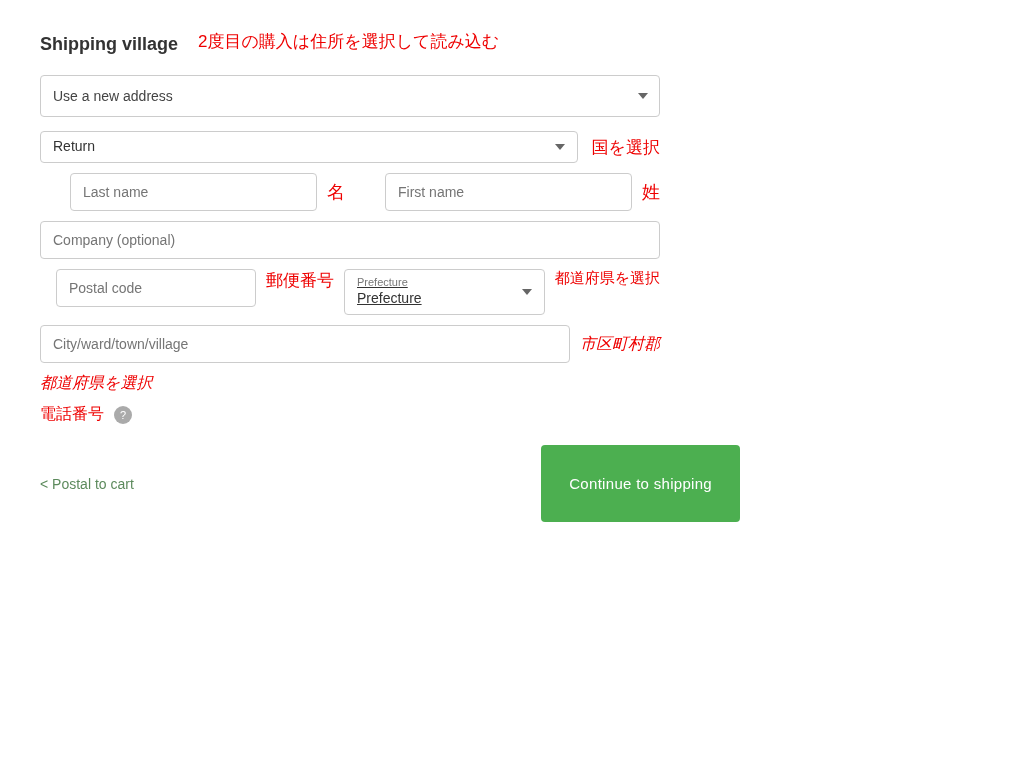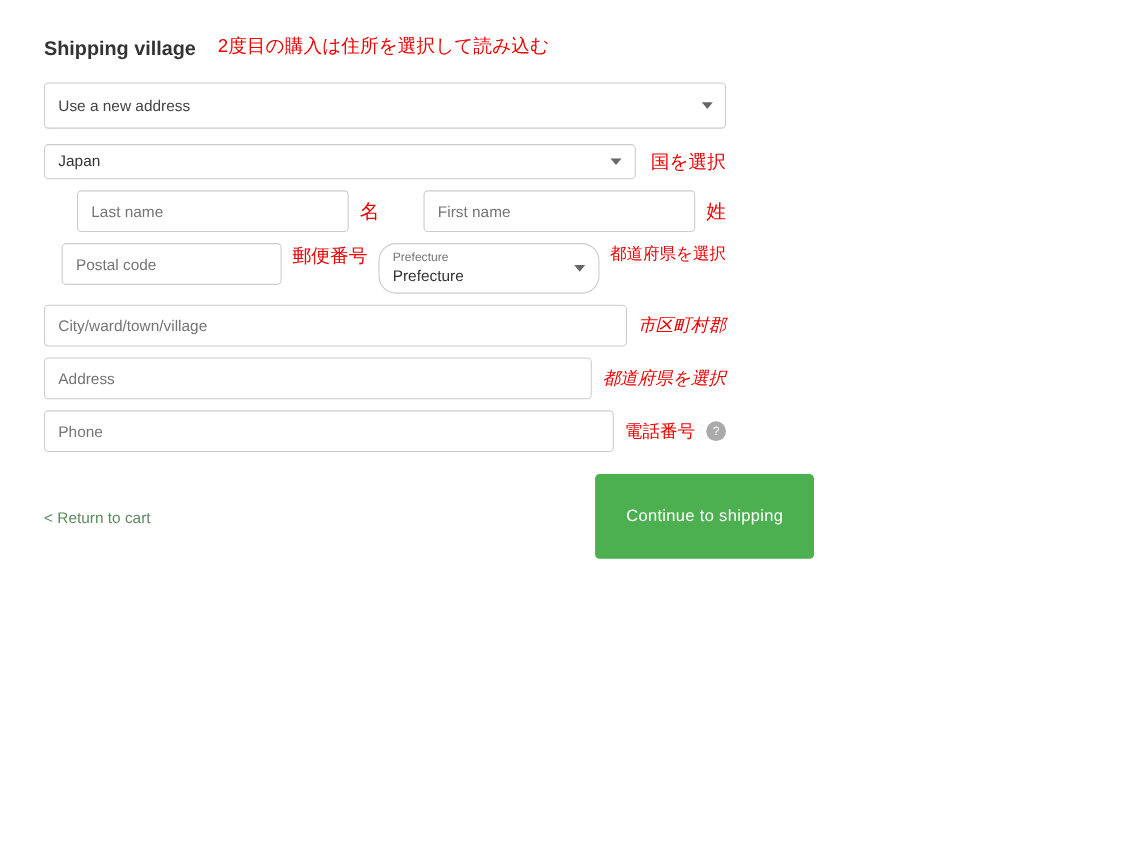--- a/index.html
+++ b/index.html
@@ -257,24 +257,25 @@
       width: 0;
       height: 0;
       border-left: 5px solid transparent;
       border-right: 5px solid transparent;
       border-top: 6px solid #666;
     }
 
     
     .prefecture-inner {
       border: 1px solid #ccc;
-      border-radius: 16px;
+      border-radius: 4px;
       padding: 6px 32px 8px 12px;
       position: relative;
       cursor: pointer;
+      text-decoration: underline;
     }
 
     .prefecture-inner .field-label {
       font-size: 11px;
       color: #777;
       margin-bottom: 2px;
     }
 
     .prefecture-inner .pref-value {
       font-size: 14px;
@@ -305,38 +306,41 @@
 
   <div class="address-selector form-group">
     <div class="select-wrapper">
       <select><option value="Use a new address">Use a new address</option></select>
     </div>
   </div>
 
   <div class="country-row">
     <div class="country-field">
       <div class="country-box">
-        <span class="country-value">Japan</span>
+        <span class="country-value">Return</span>
         <div class="country-box-arrow"></div>
       </div>
     </div>
     <span class="annotation-red">国を選択</span>
   </div>
 
   <div class="name-row">
     <div class="form-group">
       <input type="text" placeholder="Last name" style="">
     </div>
     <span class="name-annotation">名</span>
     <div class="form-group">
       <input type="text" placeholder="First name" style="">
     </div>
     <span class="name-annotation">姓</span>
   </div>
 
+  <div class="form-group">
+    <input type="text" placeholder="Company (optional)" style="">
+  </div>
 
   <div class="postal-prefecture-row">
     <div class="postal-field">
       <input type="text" placeholder="Postal code" style="">
     </div>
     <span class="annotation-red" style="font-size:17px;">郵便番号</span>
     <div class="prefecture-field">
       <div class="prefecture-inner">
         <span class="field-label">Prefecture</span>
         <span class="pref-value">Prefecture</span>
@@ -347,33 +351,27 @@
   </div>
 
   <div class="annotated-field-row">
     <div class="input-wrapper">
       <input type="text" placeholder="City/ward/town/village" style="">
     </div>
     <span class="field-annotation">市区町村郡</span>
   </div>
 
   <div class="annotated-field-row">
-    <div class="input-wrapper">
-      <input type="text" placeholder="Address" style="">
-    </div>
     <span class="field-annotation">都道府県を選択</span>
   </div>
 
 
   <div class="phone-row">
-    <div class="input-wrapper">
-      <input type="text" placeholder="Phone" style="">
-    </div>
     <span class="phone-annotation">電話番号</span>
     <span class="help-icon">?</span>
   </div>
 
 </div>
 
 <div class="footer-row">
-  <a class="return-link">Return to cart</a>
+  <a class="return-link">Postal to cart</a>
   <button class="continue-btn">Continue to shipping</button>
 </div>
 
 </body></html>

